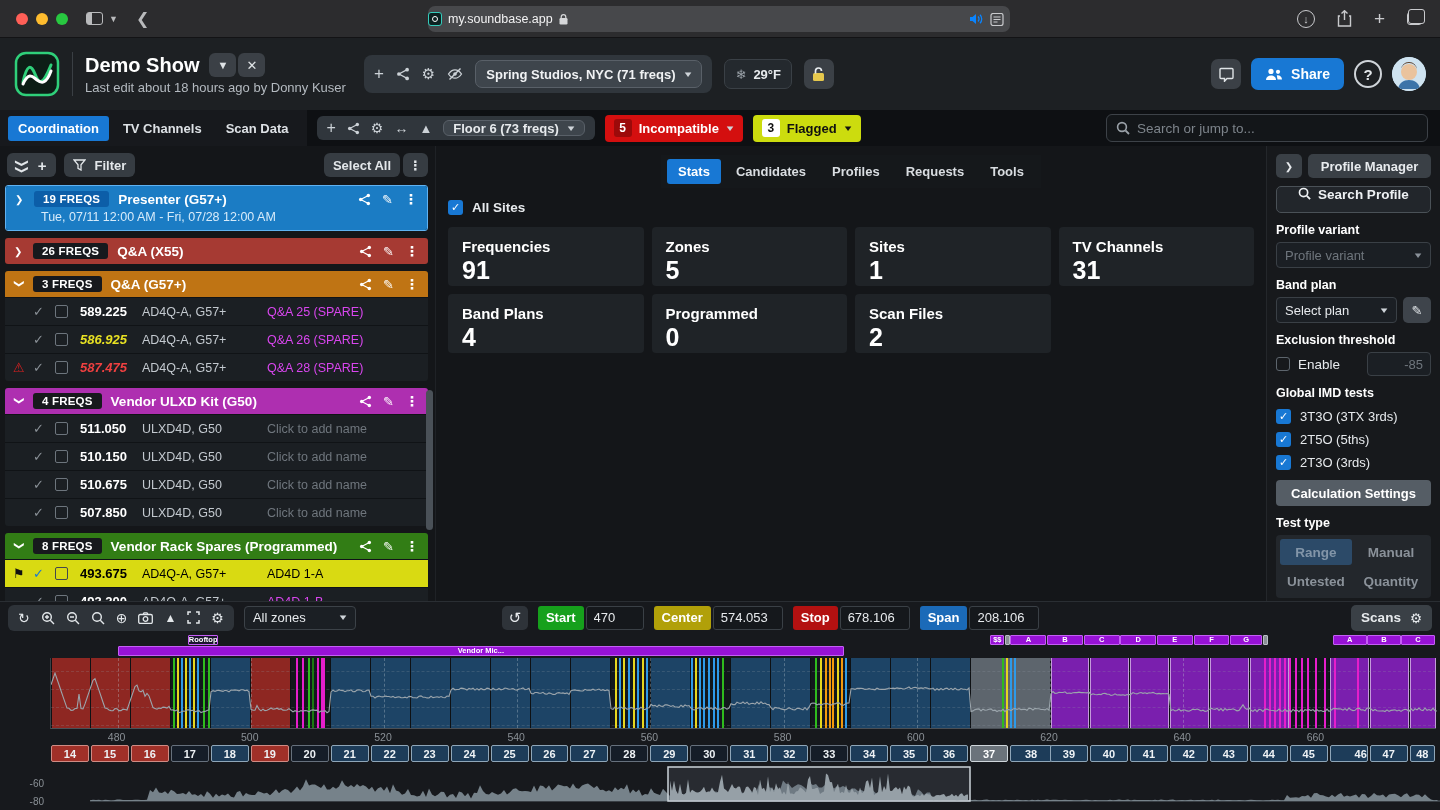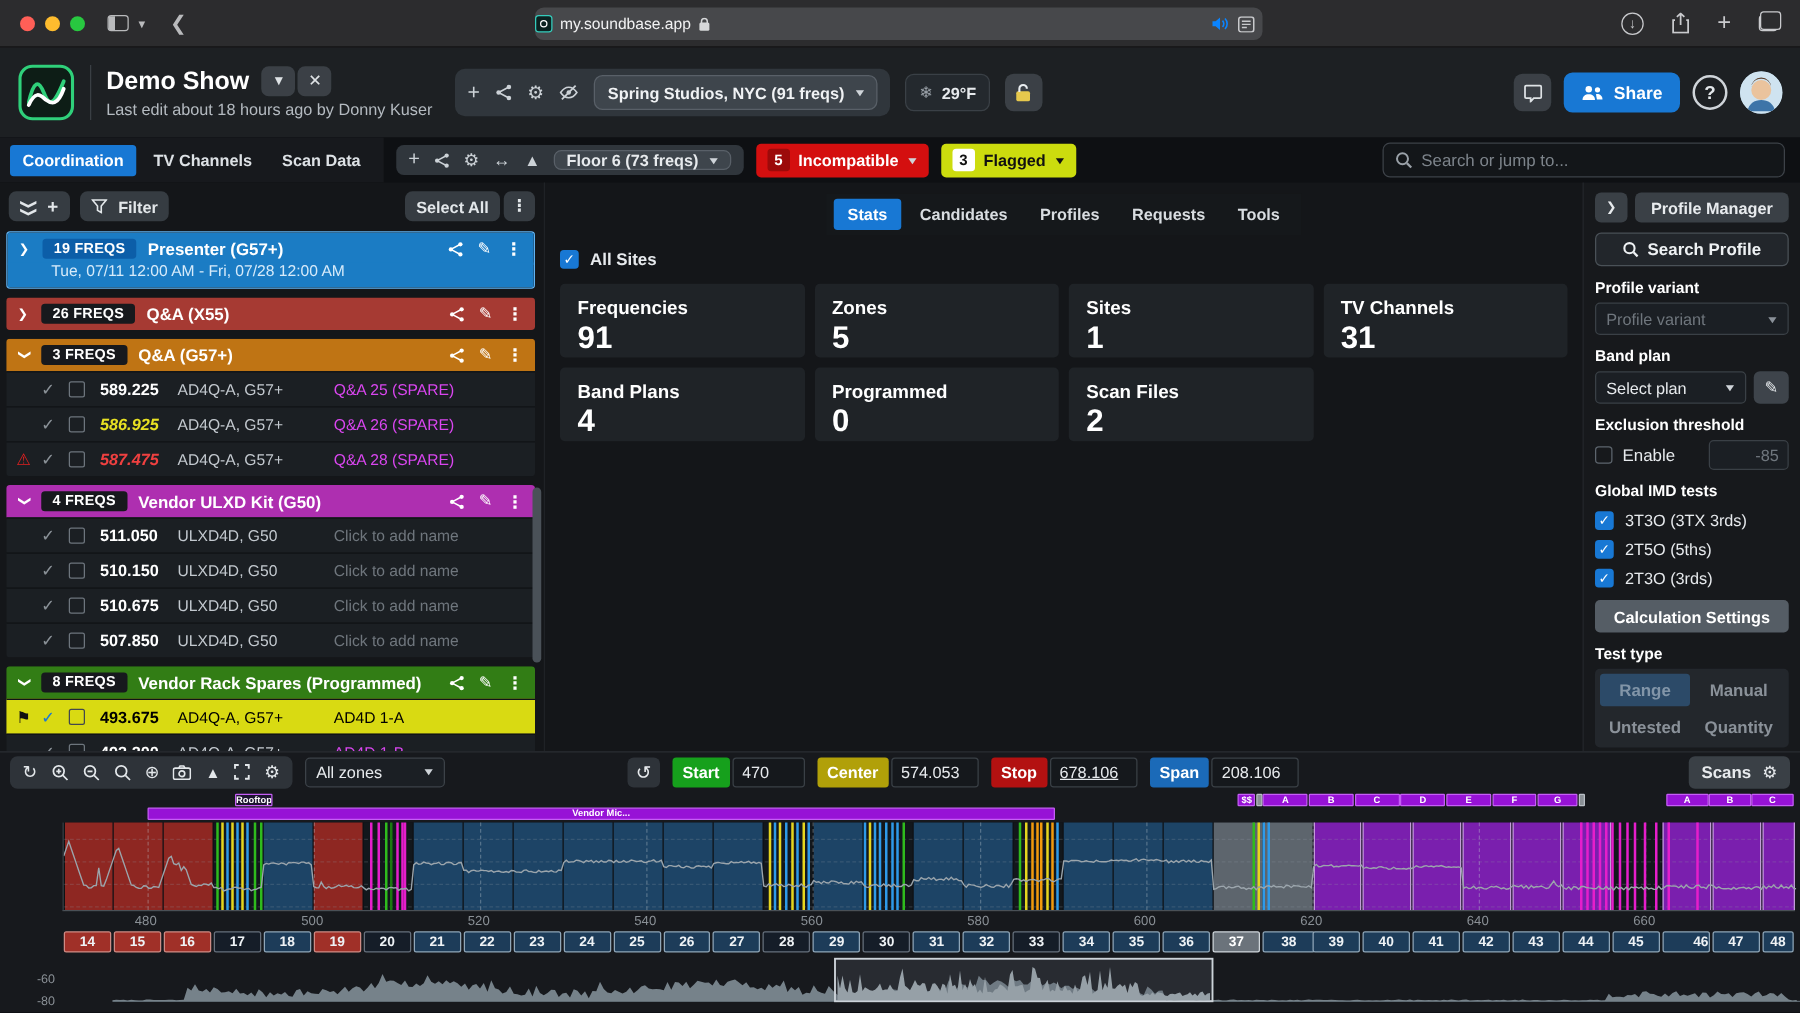--- a/index.html
+++ b/index.html
@@ -111,21 +111,21 @@
   .stats { display:grid; grid-template-columns:repeat(4,1fr); gap:8px; margin:10px 12px;}
   .card { background:#1f2327; border-radius:4px; padding:11px 14px; height:59px;}
   .card .lbl { font-size:15px; font-weight:700; color:#fff;}
   .card .val { font-size:25px; font-weight:700; color:#fff; line-height:1.1; margin-top:2px;}
 
   .right-panel { width:174px; background:#17191c; border-left:1px solid #24272b; padding:8px 9px; font-size:12.5px;}
   .rp-row { display:flex; gap:6px; align-items:center;}
   .rp-btn { background:#3a4046; border-radius:5px; height:24px; display:inline-flex; align-items:center; justify-content:center; color:#e8ebee; font-weight:700; font-size:13px;}
   .rp-sq { width:26px; flex:none; font-size:10px;}
   .rp-main { flex:1;}
-  .rp-search { margin-top:8px; height:27px; width:100%; background:#22262b; border:1px solid #4a5157; border-radius:5px; display:flex; align-items:center; justify-content:center; gap:7px; font-size:13.5px; font-weight:700; color:#eef1f3;}
+  .rp-search { margin-top:8px; height:27px; width:100%; background:#22262b; border:1px solid #4a5157; border-radius:5px; display:flex; align-items:flex-start; justify-content:center; gap:7px; font-size:13.5px; font-weight:700; color:#eef1f3;}
   .rp-lbl { font-weight:700; color:#fff; margin-top:10px; margin-bottom:5px; font-size:12.5px;}
   .rp-sel { height:26px; background:#1b1f24; border:1px solid #3a4046; border-radius:4px; display:flex; align-items:center; padding:0 8px; color:#6f767d; font-size:13px;}
   .rp-sel .sv { flex:1;}
   .rp-sel.lite{ color:#e7eaed;}
   .editbtn { width:28px; height:26px; background:#3e444b; border-radius:5px; display:inline-flex; align-items:center; justify-content:center; color:#e3e7ea; font-size:13px; flex:none;}
   .excl-row { display:flex; align-items:center; gap:8px;}
   .cbx-sm { width:14px; height:14px; border:1.5px solid #5d656d; border-radius:3px; flex:none;}
   .excl-row .en { flex:1; font-size:13.5px;}
   .thr { width:64px; height:24px; background:#1b1f24; border:1px solid #3a4046; border-radius:4px; color:#6f767d; font-size:13px; text-align:right; padding:0 7px; display:flex; align-items:center; justify-content:flex-end;}
   .imd-row { display:flex; align-items:center; gap:9px; height:23px; font-size:13px;}
@@ -253,21 +253,21 @@
       </span>
     <span class="hic">⚙</span>
     <span class="hic icon-svg">
         <svg width="16" height="14" viewBox="0 0 16 14">
           <path d="M1.5 7c2-3 4-4.2 6.5-4.2S12.5 4 14.5 7c-2 3-4 4.2-6.5 4.2S3.5 10 1.5 7z" fill="none" stroke="#ccd2d7" stroke-width="1.3"></path>
           <circle cx="8" cy="7" r="1.8" fill="#ccd2d7"></circle>
           <path d="M2.5 12.5L13.5 1.5" stroke="#ccd2d7" stroke-width="1.4"></path>
         </svg>
       </span>
     <span class="site-dd">
-      <span>Spring Studios, NYC (91 freqs)</span>
+      <span>Spring Studios, NYC (71 freqs)</span>
       <span class="chev">▼</span>
     </span>
   </div>
   <span class="temp">
     <span class="flake">❄</span>
     <span>29°F</span>
   </span>
   <span class="lockbtn icon-svg">
       <svg width="13" height="15" viewBox="0 0 13 15">
         <rect x="1" y="6" width="11" height="8" rx="1.5" fill="#e6c84d"></rect>
@@ -695,21 +695,21 @@
     <span class="fld">
       <span class="flbl" style="background:#16a01c;">Start</span>
       <input class="fval" value="470" style="">
     </span>
     <span class="fld">
       <span class="flbl" style="background:#b1a009;">Center</span>
       <input class="fval" style="width: 70px;" value="574.053">
     </span>
     <span class="fld">
       <span class="flbl" style="background:#b31111;">Stop</span>
-      <input class="fval" style="width: 70px; text-decoration: underline;" value="678.106">
+      <input class="fval" style="width: 70px;" value="678.106">
     </span>
     <span class="fld">
       <span class="flbl" style="background:#1b6ab8;">Span</span>
       <input class="fval" style="width: 70px;" value="208.106">
     </span>
     <span class="scansbtn">
       <span>Scans</span>
       <span>⚙</span>
     </span>
   </div>

